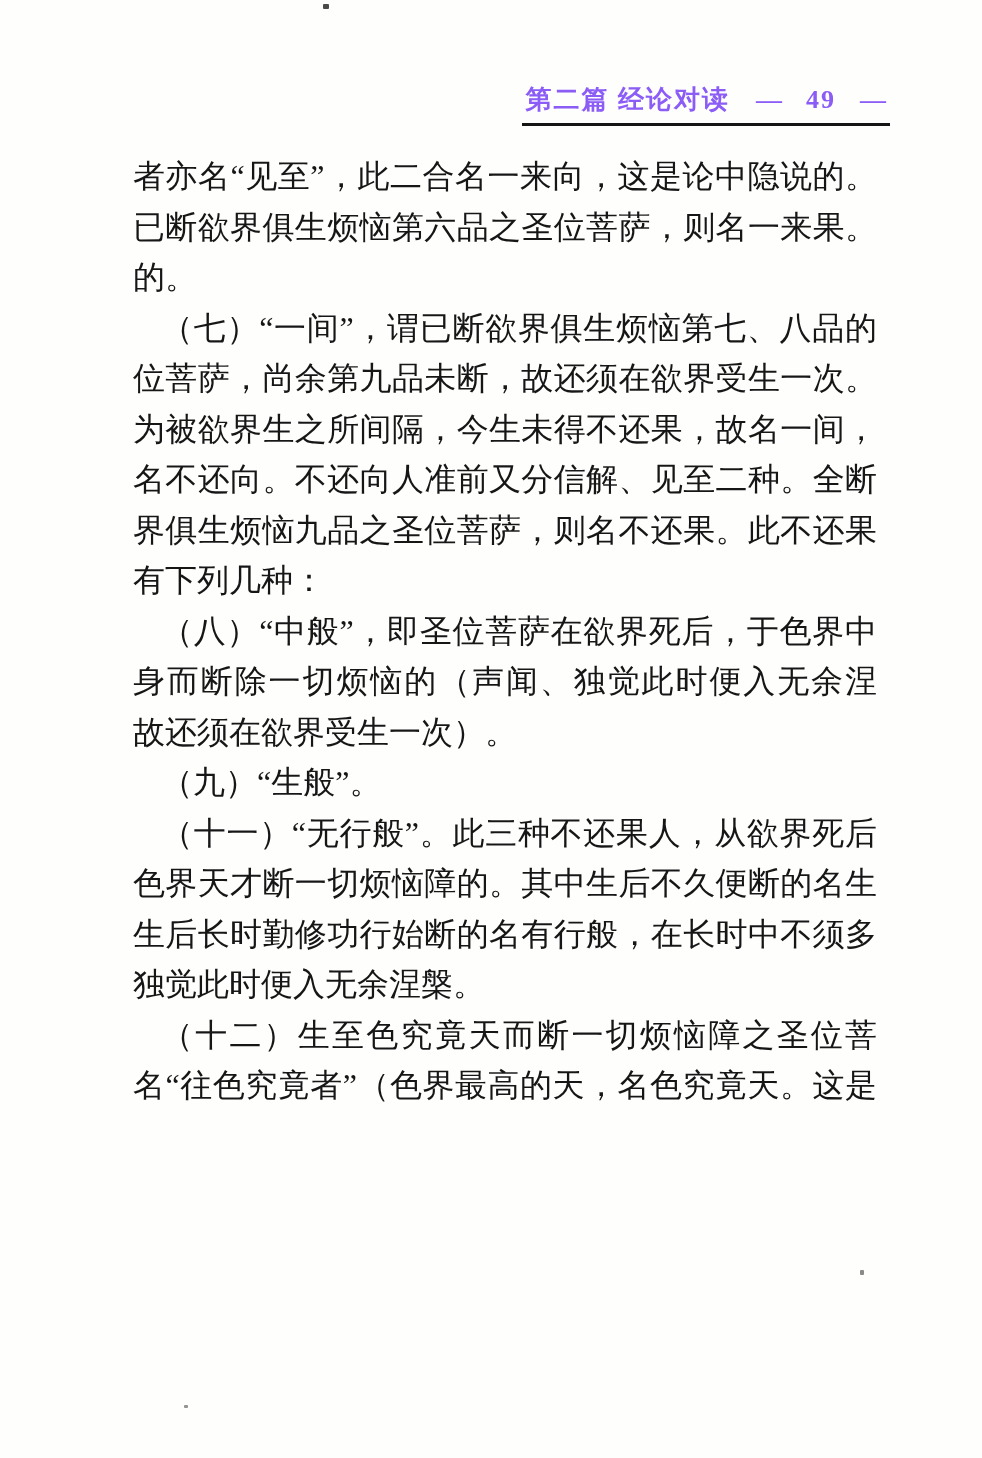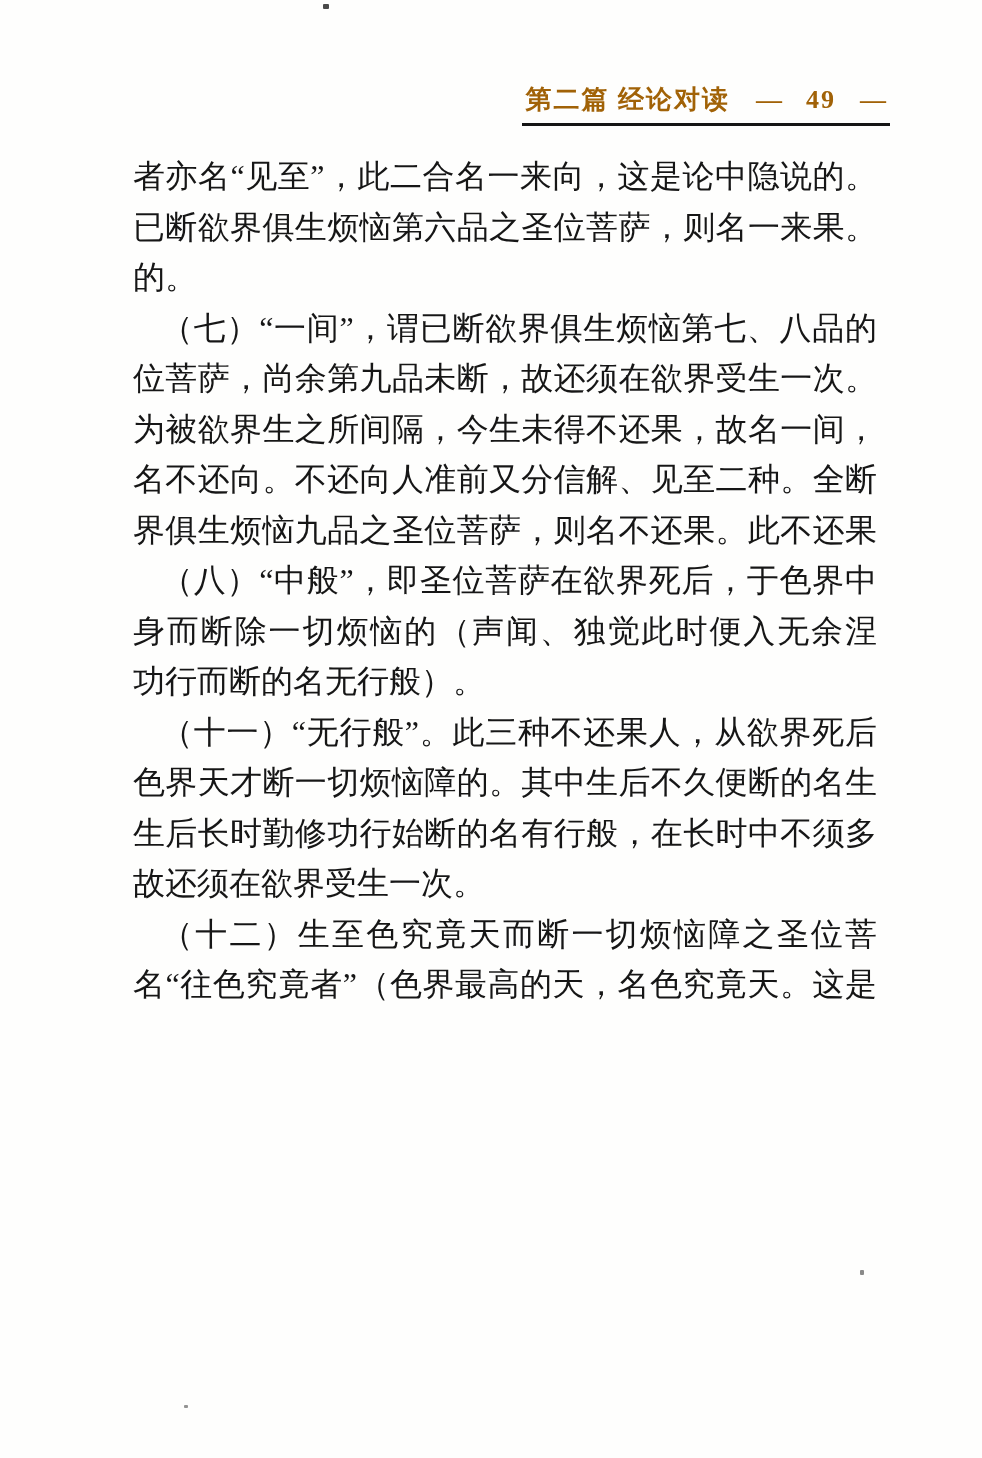--- a/index.html
+++ b/index.html
@@ -19,21 +19,21 @@
   }
   
   .running-head {
     position: absolute;
     top: 82px;
     right: 92px;
     white-space: nowrap;
     font-weight: bold;
     font-size: 26px;
     letter-spacing: 2px;
-    color: #a16207;
+    color: #8b5cf6;
     border-bottom: 3px solid #151515;
     padding-bottom: 6px;
     padding-left: 4px;
     padding-right: 2px;
   }
   .running-head .dash-l { margin-left: 26px; }
   .running-head .pageno { margin-left: 22px; }
   .running-head .dash-r { margin-left: 24px; }
 
   
@@ -80,27 +80,29 @@
 
   <div class="body-text">
     <div class="ln">者亦名“见至”，此二合名一来向，这是论中隐说的。若</div>
     <div class="ln">已断欲界俱生烦恼第六品之圣位菩萨，则名一来果。住</div>
     <div class="ln end">的。</div>
     <div class="ln ind">（七）“一间”，谓已断欲界俱生烦恼第七、八品的圣</div>
     <div class="ln">位菩萨，尚余第九品未断，故还须在欲界受生一次。因</div>
     <div class="ln">为被欲界生之所间隔，今生未得不还果，故名一间，又</div>
     <div class="ln">名不还向。不还向人准前又分信解、见至二种。全断欲</div>
     <div class="ln">界俱生烦恼九品之圣位菩萨，则名不还果。此不还果人</div>
+    <div class="ln end">有下列几种：</div>
     <div class="ln ind">（八）“中般”，即圣位菩萨在欲界死后，于色界中有</div>
     <div class="ln">身而断除一切烦恼的（声闻、独觉此时便入无余涅槃，</div>
-    <div class="ln end">功行而断的名无行般）。</div>
+    <div class="ln end">故还须在欲界受生一次）。</div>
+    <div class="ln end ind">（九）“生般”。</div>
     <div class="ln ind">（十一）“无行般”。此三种不还果人，从欲界死后生</div>
     <div class="ln">色界天才断一切烦恼障的。其中生后不久便断的名生般，</div>
     <div class="ln">生后长时勤修功行始断的名有行般，在长时中不须多用</div>
-    <div class="ln end">故还须在欲界受生一次。</div>
+    <div class="ln end">独觉此时便入无余涅槃。</div>
     <div class="ln ind">（十二）生至色究竟天而断一切烦恼障之圣位菩萨，</div>
     <div class="ln">名“往色究竟者”（色界最高的天，名色究竟天。这是总</div>
   </div>
 
   <div class="speck s1"></div>
   <div class="speck s2"></div>
   <div class="speck s3"></div>
 
 </div>
 

